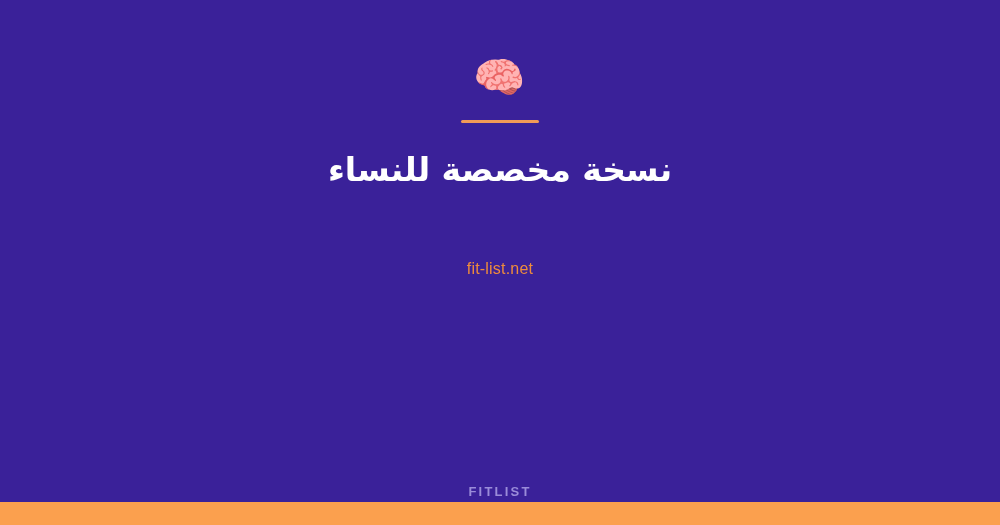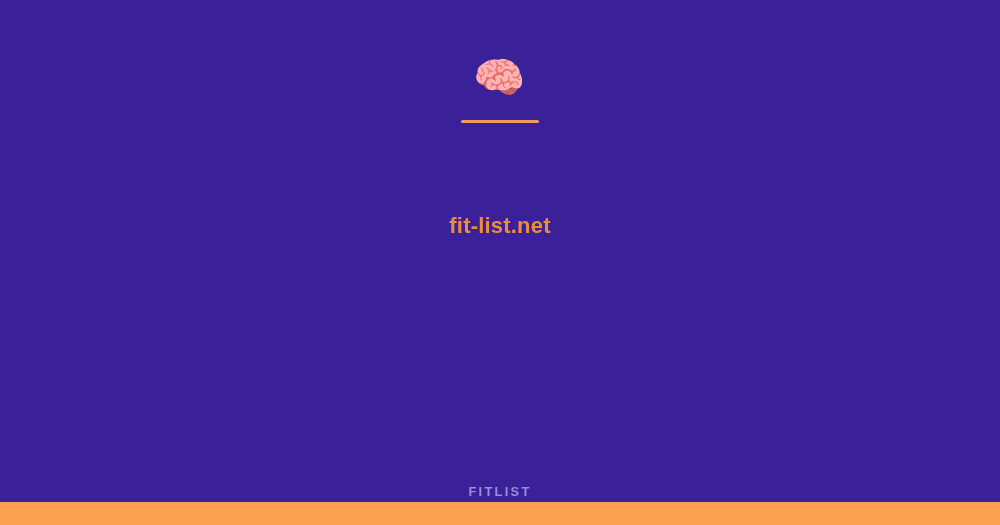--- a/index.html
+++ b/index.html
@@ -72,22 +72,22 @@
 
   .title-line {
     display: block;
   }
 
   
   .url {
     margin-top: 44px;
     color: #EE8B3C;
     font-family: "Liberation Sans", sans-serif;
-    font-size: 22px;
-    font-weight: bold;
+    font-size: 16px;
+    font-weight: normal;
     letter-spacing: 0.2px;
     text-decoration: none;
     direction: ltr;
     text-align: center;
   }
 
   
   .spacer {
     flex: 1 1 auto;
   }
@@ -119,20 +119,21 @@
 
 <div class="card">
 
   <div class="emoji-wrap">
     <span class="emoji">🧠</span>
   </div>
 
   <div class="divider"></div>
 
   <h1 class="title">
+    <span class="title-line">نسخة مخصصة للنساء</span>
   </h1>
 
   <div class="url">fit-list.net</div>
 
   <div class="spacer"></div>
 
   <div class="brand">FITLIST</div>
 
   <div class="bottom-bar"></div>
 

